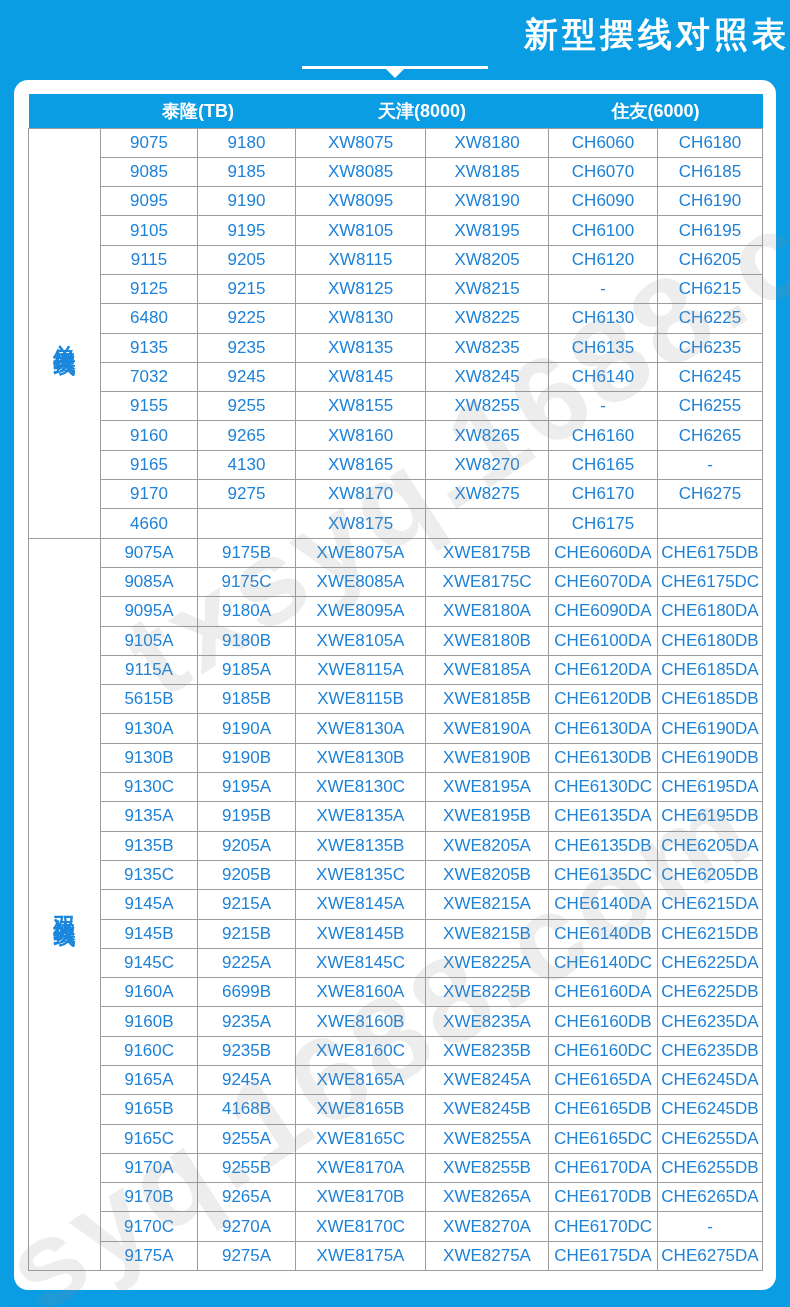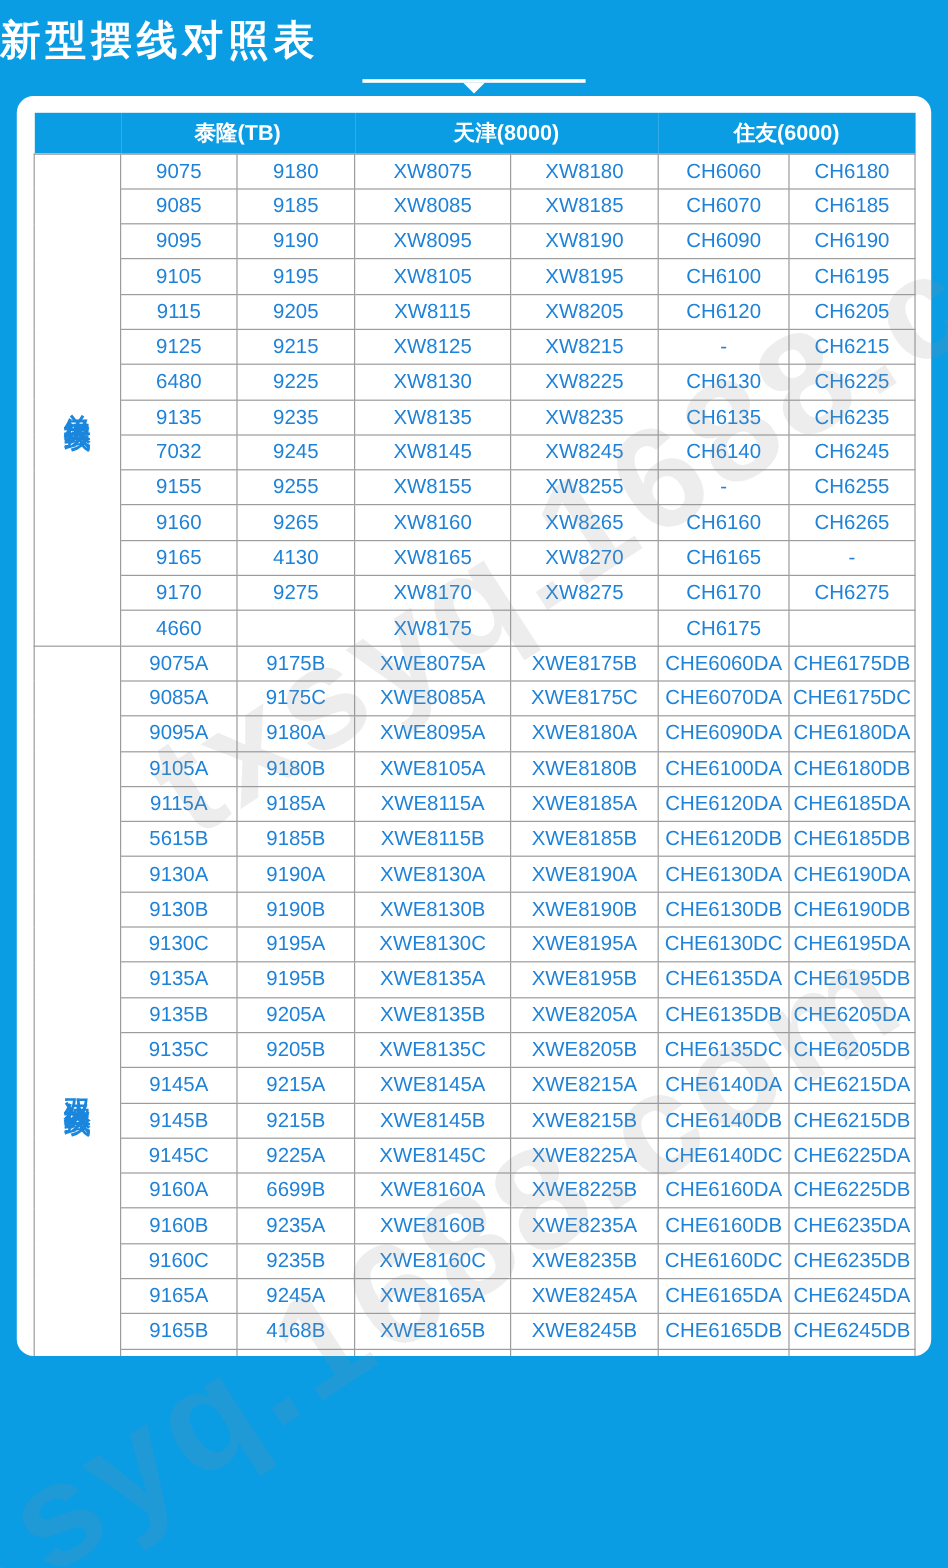--- a/index.html
+++ b/index.html
@@ -3,21 +3,21 @@
 <meta charset="utf-8">
 <style>
   * { margin: 0; padding: 0; box-sizing: border-box; }
   html, body {
     width: 790px; height: 1307px;
     overflow: hidden;
     font-family: "Liberation Sans", "DejaVu Sans", sans-serif;
     background: #0a9de4;
     position: relative;
   }
-  .page-header { text-align: left; padding-top: 12px; position: relative; }
+  .page-header { text-align: right; padding-top: 12px; position: relative; }
   .page-title {
     color: #ffffff;
     font-size: 34px;
     font-weight: bold;
     letter-spacing: 4px;
     line-height: 1.3;
   }
   .title-underline {
     width: 186px; height: 3px;
     background: #ffffff;
@@ -30,21 +30,21 @@
     transform: translateX(-50%);
     width: 0; height: 0;
     border-left: 9px solid transparent;
     border-right: 9px solid transparent;
     border-top: 9px solid #ffffff;
   }
   .card {
     position: absolute;
     left: 14px; right: 14px;
     top: 80px;
-    height: 1050px;
+    height: 1210px;
     background: #ffffff;
     border-radius: 14px;
     padding: 14px;
     overflow: hidden;
   }
   table.compare {
     width: 100%;
     border-collapse: collapse;
     table-layout: fixed;
   }

